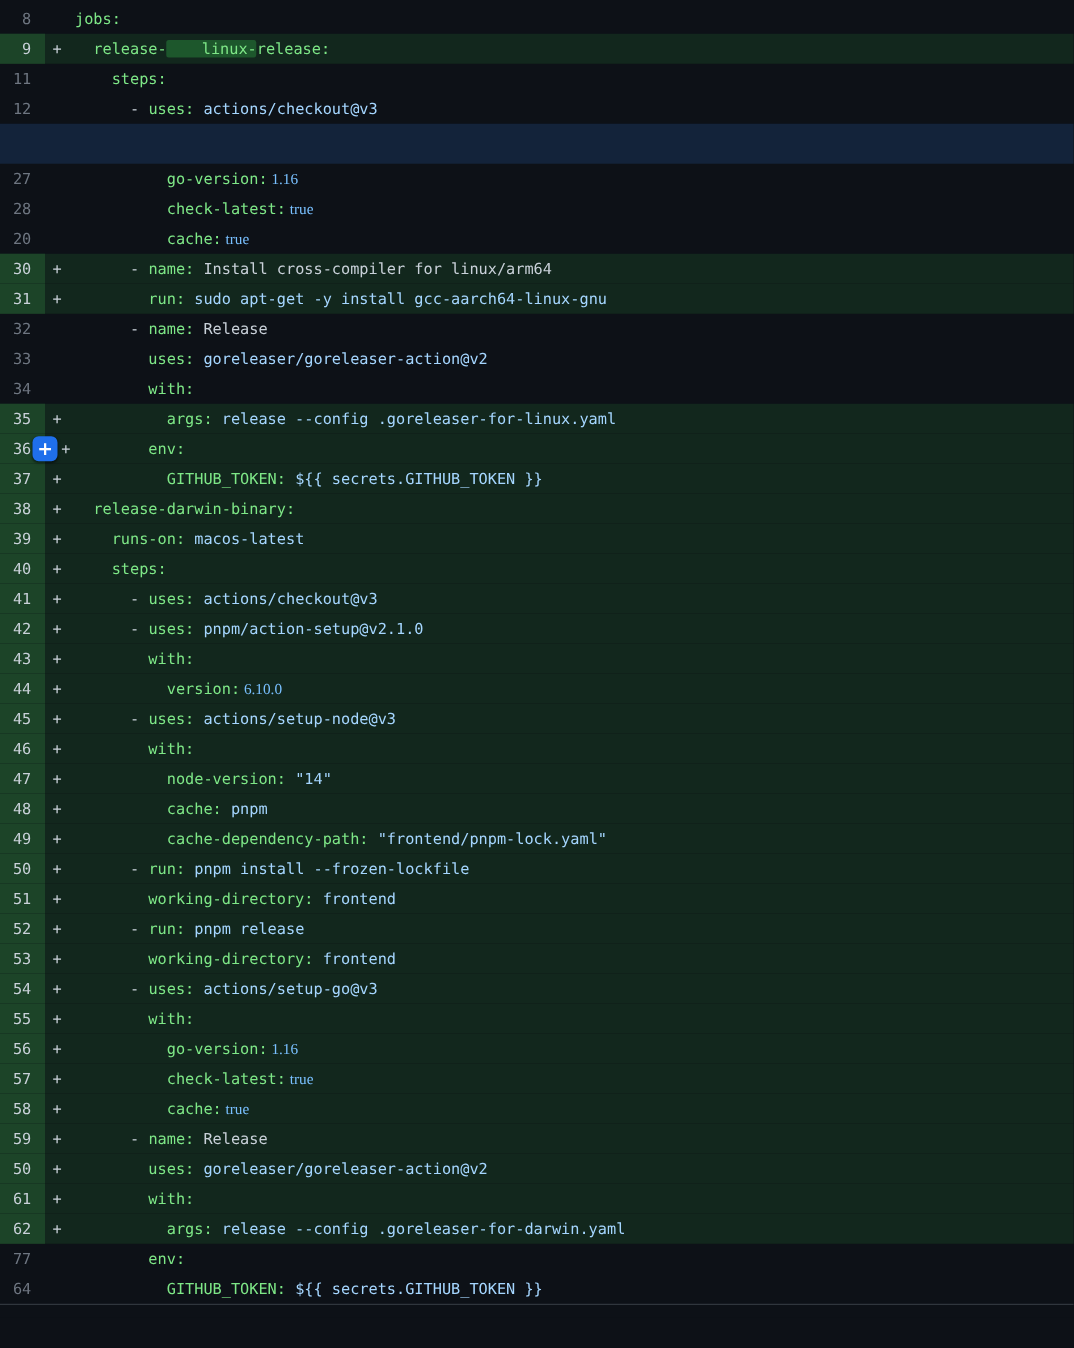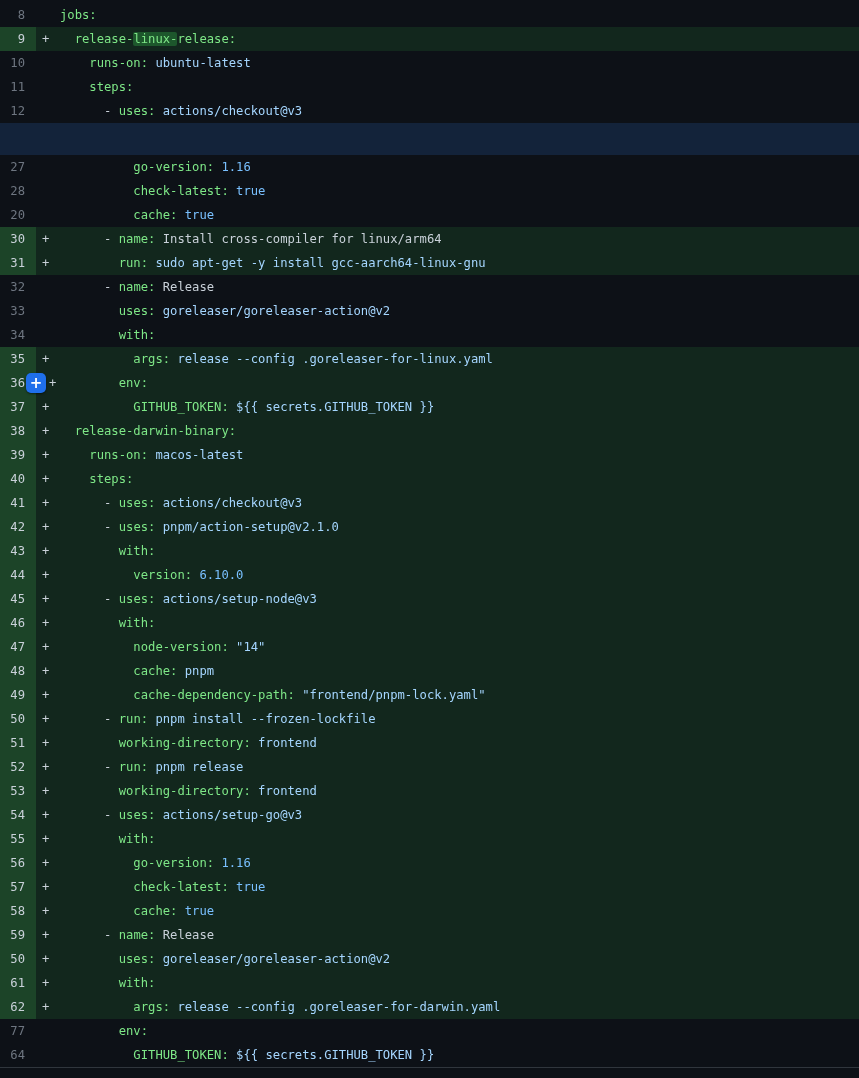--- a/index.html
+++ b/index.html
@@ -30,26 +30,27 @@
     background:var(--added-gutter-bg,#1c4428);
     color:var(--added-line-number-color,#c9d1d9);
   }
   .marker{
     position:absolute;left:6px;top:0;
     color:var(--plain-color,#c9d1d9);
   }
   .row.btn-row .marker{left:13px;}
   .tok-key{color:var(--key-color,#7ee787);}
   .tok-str{color:var(--string-color,#a5d6ff);}
-  .tok-const{color:var(--constant-color,#79c0ff);}
+  .tok-const{color:var(--constant-color,#79c0ff);font-family:Liberation Serif, serif;}
   .tok-plain{color:var(--plain-color,#c9d1d9);}
   .tok-keyhl{
     color:var(--key-color,#7ee787);
     background:var(--word-highlight-bg,#1d572c);
     border-radius:2px;
+    padding-left:28px;
   }
   .hunk-row{height:32px;background:var(--hunk-row-bg,#13233a);}
   .add-comment{
     position:absolute;left:26px;top:2px;width:20px;height:20px;
     background:var(--comment-button-bg,#1f6feb);
     color:#ffffff;border:none;border-radius:5px;
     font-size:15px;font-weight:bold;line-height:19px;text-align:center;
     padding:0;cursor:pointer;z-index:3;
     font-family:"DejaVu Sans","Liberation Sans",sans-serif;
     box-shadow:0 1px 2px rgba(0,0,0,0.5);
@@ -65,24 +66,20 @@
   <div id="rows">
       <div class="row">
         <div class="gutter">8</div>
         <div class="code"><span class="tok-key">jobs:</span></div>
       </div>
       <div class="row added">
         <div class="gutter">9</div>
         <div class="code"><span class="marker">+</span><span class="tok-key">  release-</span><span class="tok-keyhl">linux-</span><span class="tok-key">release:</span></div>
       </div>
       <div class="row">
-        <div class="gutter">10</div>
-        <div class="code"><span class="tok-key">    runs-on:</span><span class="tok-str"> ubuntu-latest</span></div>
-      </div>
-      <div class="row">
         <div class="gutter">11</div>
         <div class="code"><span class="tok-key">    steps:</span></div>
       </div>
       <div class="row">
         <div class="gutter">12</div>
         <div class="code"><span class="tok-plain">      - </span><span class="tok-key">uses:</span><span class="tok-str"> actions/checkout@v3</span></div>
       </div>
       <div class="hunk-row"></div>
       <div class="row">
         <div class="gutter">27</div>

